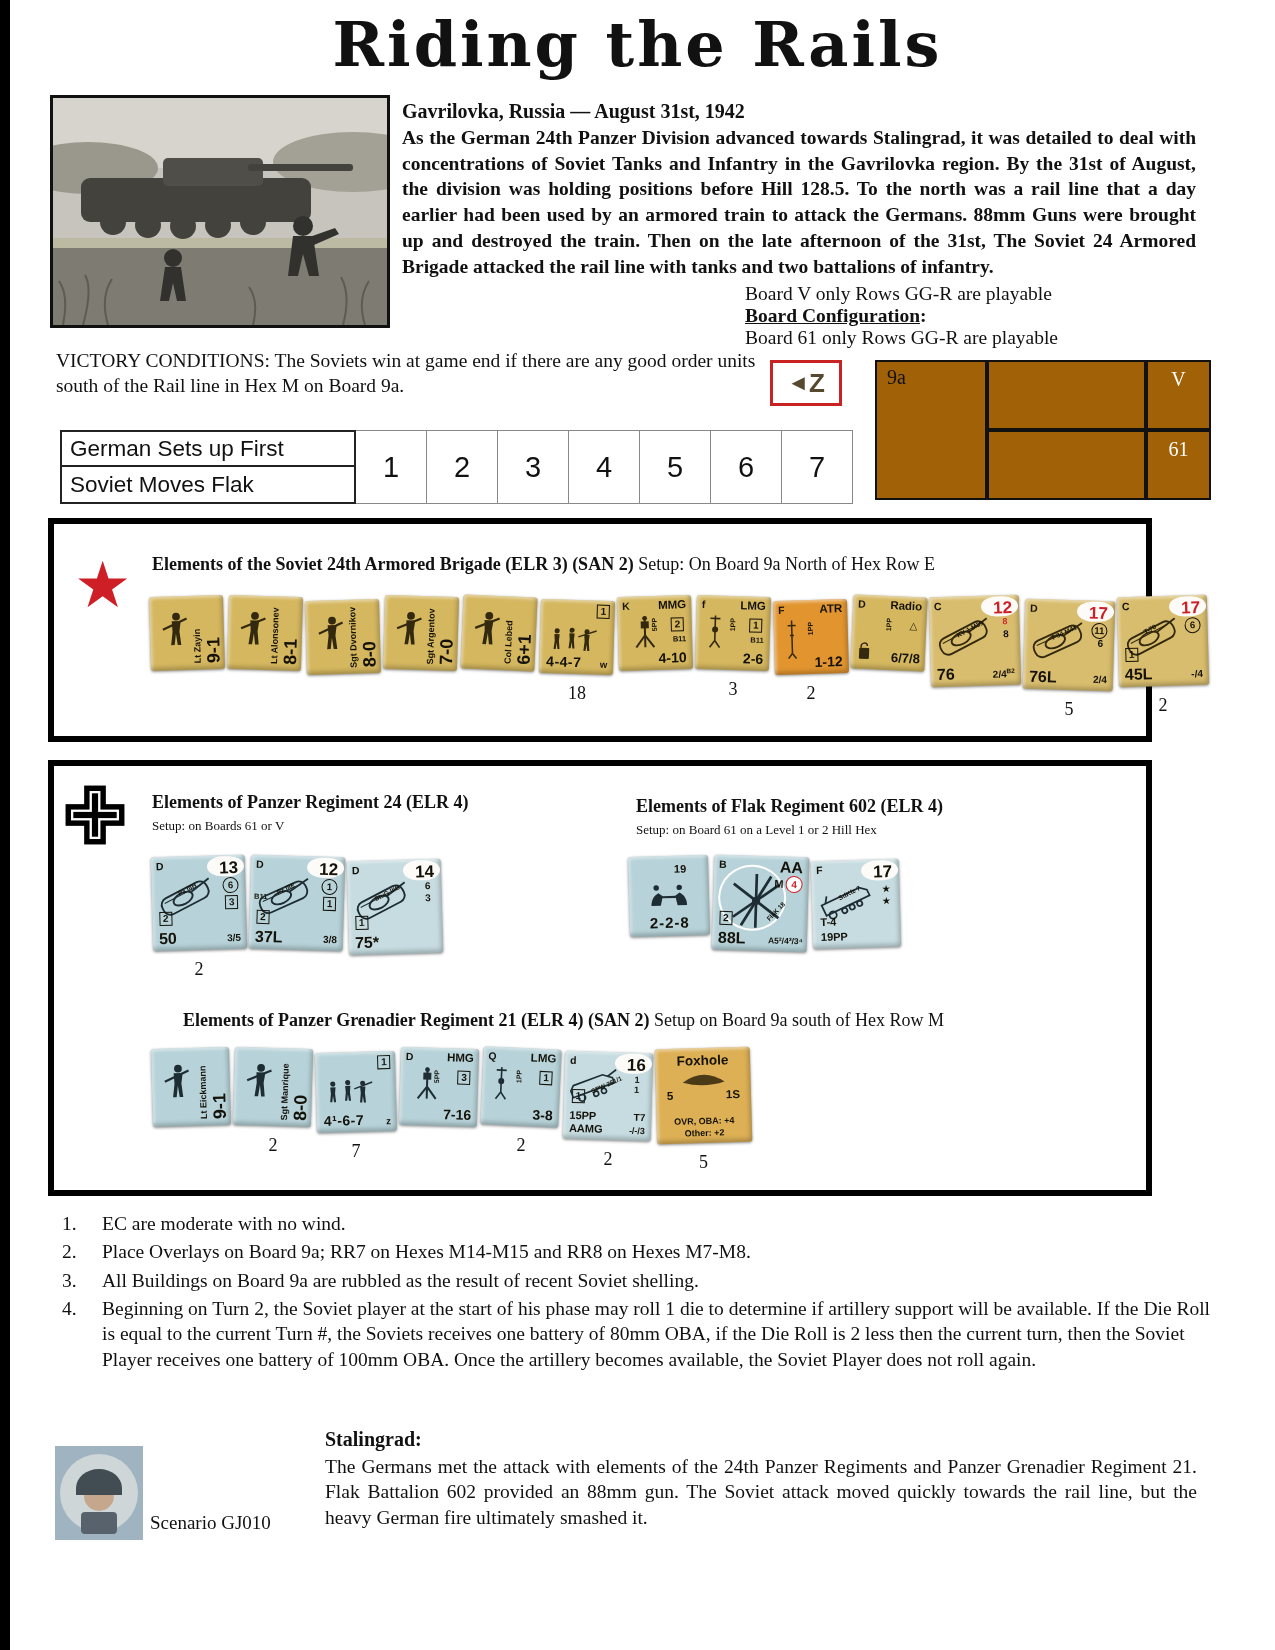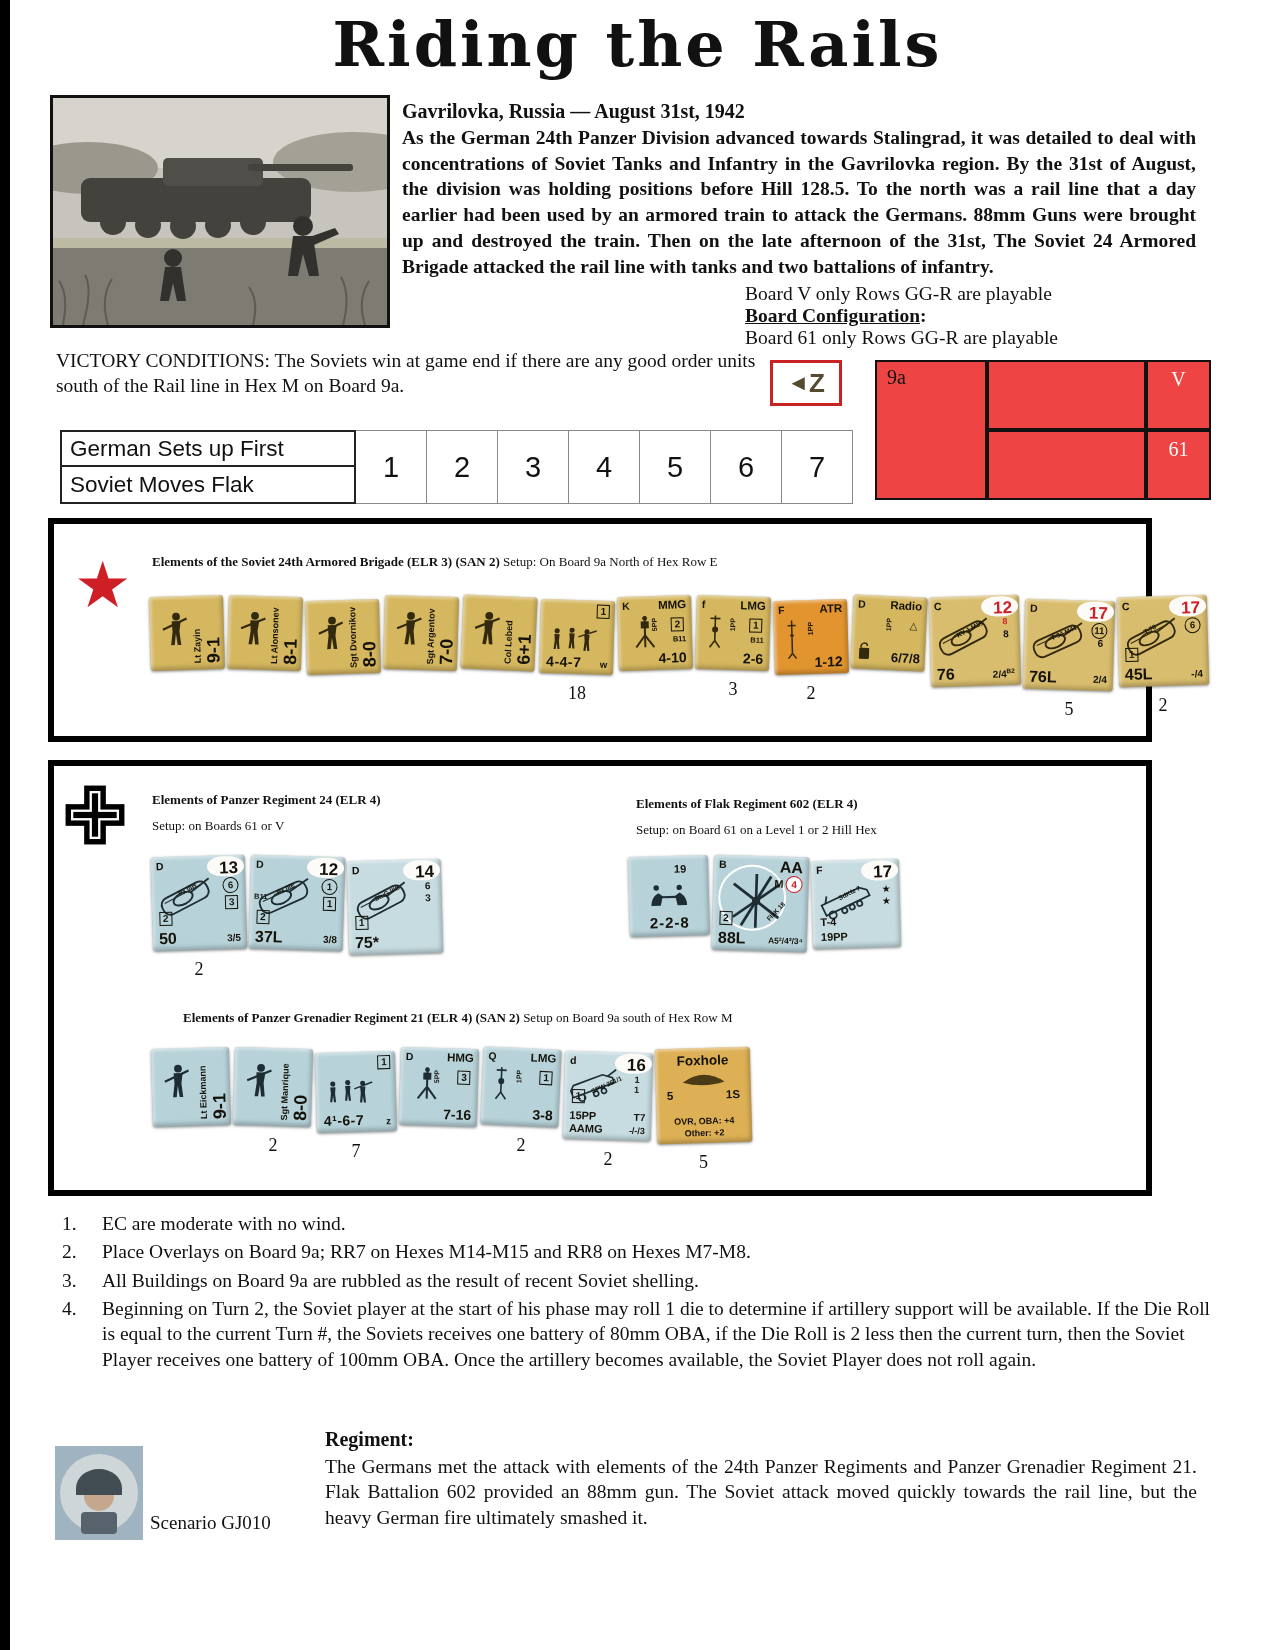--- a/index.html
+++ b/index.html
@@ -23,39 +23,39 @@
   .victory{position:absolute;left:56px;top:348px;width:700px;font-size:19.5px;line-height:1.3;}
   .victory b{font-weight:normal;text-align:center;}
 
   .compass{position:absolute;left:770px;top:360px;width:66px;height:40px;border:3px solid #c92222;
            display:flex;align-items:center;justify-content:center;color:#55492f;font-weight:bold;}
   .compass .arrow{font-size:22px;line-height:1;}
   .compass .zl{font-size:26px;line-height:1;font-family:"Liberation Sans",sans-serif;font-weight:800;}
 
   .diagram{position:absolute;left:875px;top:360px;width:336px;height:140px;display:grid;
            grid-template-columns:112px 159px 65px;grid-template-rows:70px 70px;}
-  .diagram .cell{border:2.5px solid #111;box-sizing:border-box;background:#ef4444;}
+  .diagram .cell{border:2.5px solid #111;box-sizing:border-box;background:#a16207;}
   .diagram .c9a{grid-row:1/3;font-size:20px;padding:4px 0 0 10px;}
   .diagram .red{color:#fff;display:flex;align-items:flex-start;justify-content:center;font-size:20px;padding-top:6px;}
 
   .track{position:absolute;left:60px;top:430px;display:grid;
          grid-template-columns:296px repeat(7,71px);grid-template-rows:37px 37px;
          font-family:"Liberation Sans",sans-serif;}
   .track .lab{border:2px solid #222;box-sizing:border-box;display:flex;align-items:center;
               padding-left:8px;font-size:22.5px;background:#fff;}
   .track .lab2{border-top:none;}
   .track .num{grid-row:1/3;border:1px solid #888;border-left:none;box-sizing:border-box;
               display:flex;align-items:center;justify-content:center;font-size:29px;}
 
   .bigbox{position:absolute;border:6px solid #000;background:#fff;box-sizing:border-box;}
   .sovbox{left:48px;top:518px;width:1104px;height:224px;}
   .gerbox{left:48px;top:760px;width:1104px;height:436px;}
 
   .star{position:absolute;left:20px;top:30px;font-size:64px;line-height:1;color:#cf1f26;}
-  .seche{position:absolute;font-size:13px;white-space:nowrap;}
+  .seche{position:absolute;font-size:18px;white-space:nowrap;}
   .seche b{font-weight:bold;}
   .setup{position:absolute;font-size:13px;}
 
   .crossw{position:absolute;left:10px;top:18px;width:62px;height:62px;}
 
   .crow{position:absolute;display:flex;align-items:flex-start;}
   .cw{position:relative;margin-right:4px;}
   .cw:nth-child(2n) .counter{transform:rotate(1.7deg);}
   .cw:nth-child(2n+1) .counter{transform:rotate(-1.6deg);}
   .cw:nth-child(5n) .counter{transform:rotate(2.6deg);}
@@ -728,15 +728,15 @@
     <svg viewBox="0 0 88 94">
       <rect width="88" height="94" fill="#9fb4c0"></rect>
       <circle cx="44" cy="47" r="39" fill="#cfd6d8"></circle>
       <circle cx="44" cy="50" r="15" fill="#c4a78d"></circle>
       <path d="M21 42 a23 19 0 0 1 46 0 l0 7 -46 0 z" fill="#414c53"></path>
       <rect x="26" y="66" width="36" height="22" rx="4" fill="#57626c"></rect>
     </svg>
   </div>
   <div class="scenid">Scenario GJ010</div>
 
-  <div class="afthead">Regiment:</div>
+  <div class="afthead">Stalingrad:</div>
   <div class="aftbody">The Germans met the attack with elements of the 24th Panzer Regiments and Panzer Grenadier Regiment 21. Flak Battalion 602 provided an 88mm gun. The Soviet attack moved quickly towards the rail line, but the heavy German fire ultimately smashed it.</div>
 </div>
 
 </body></html>

